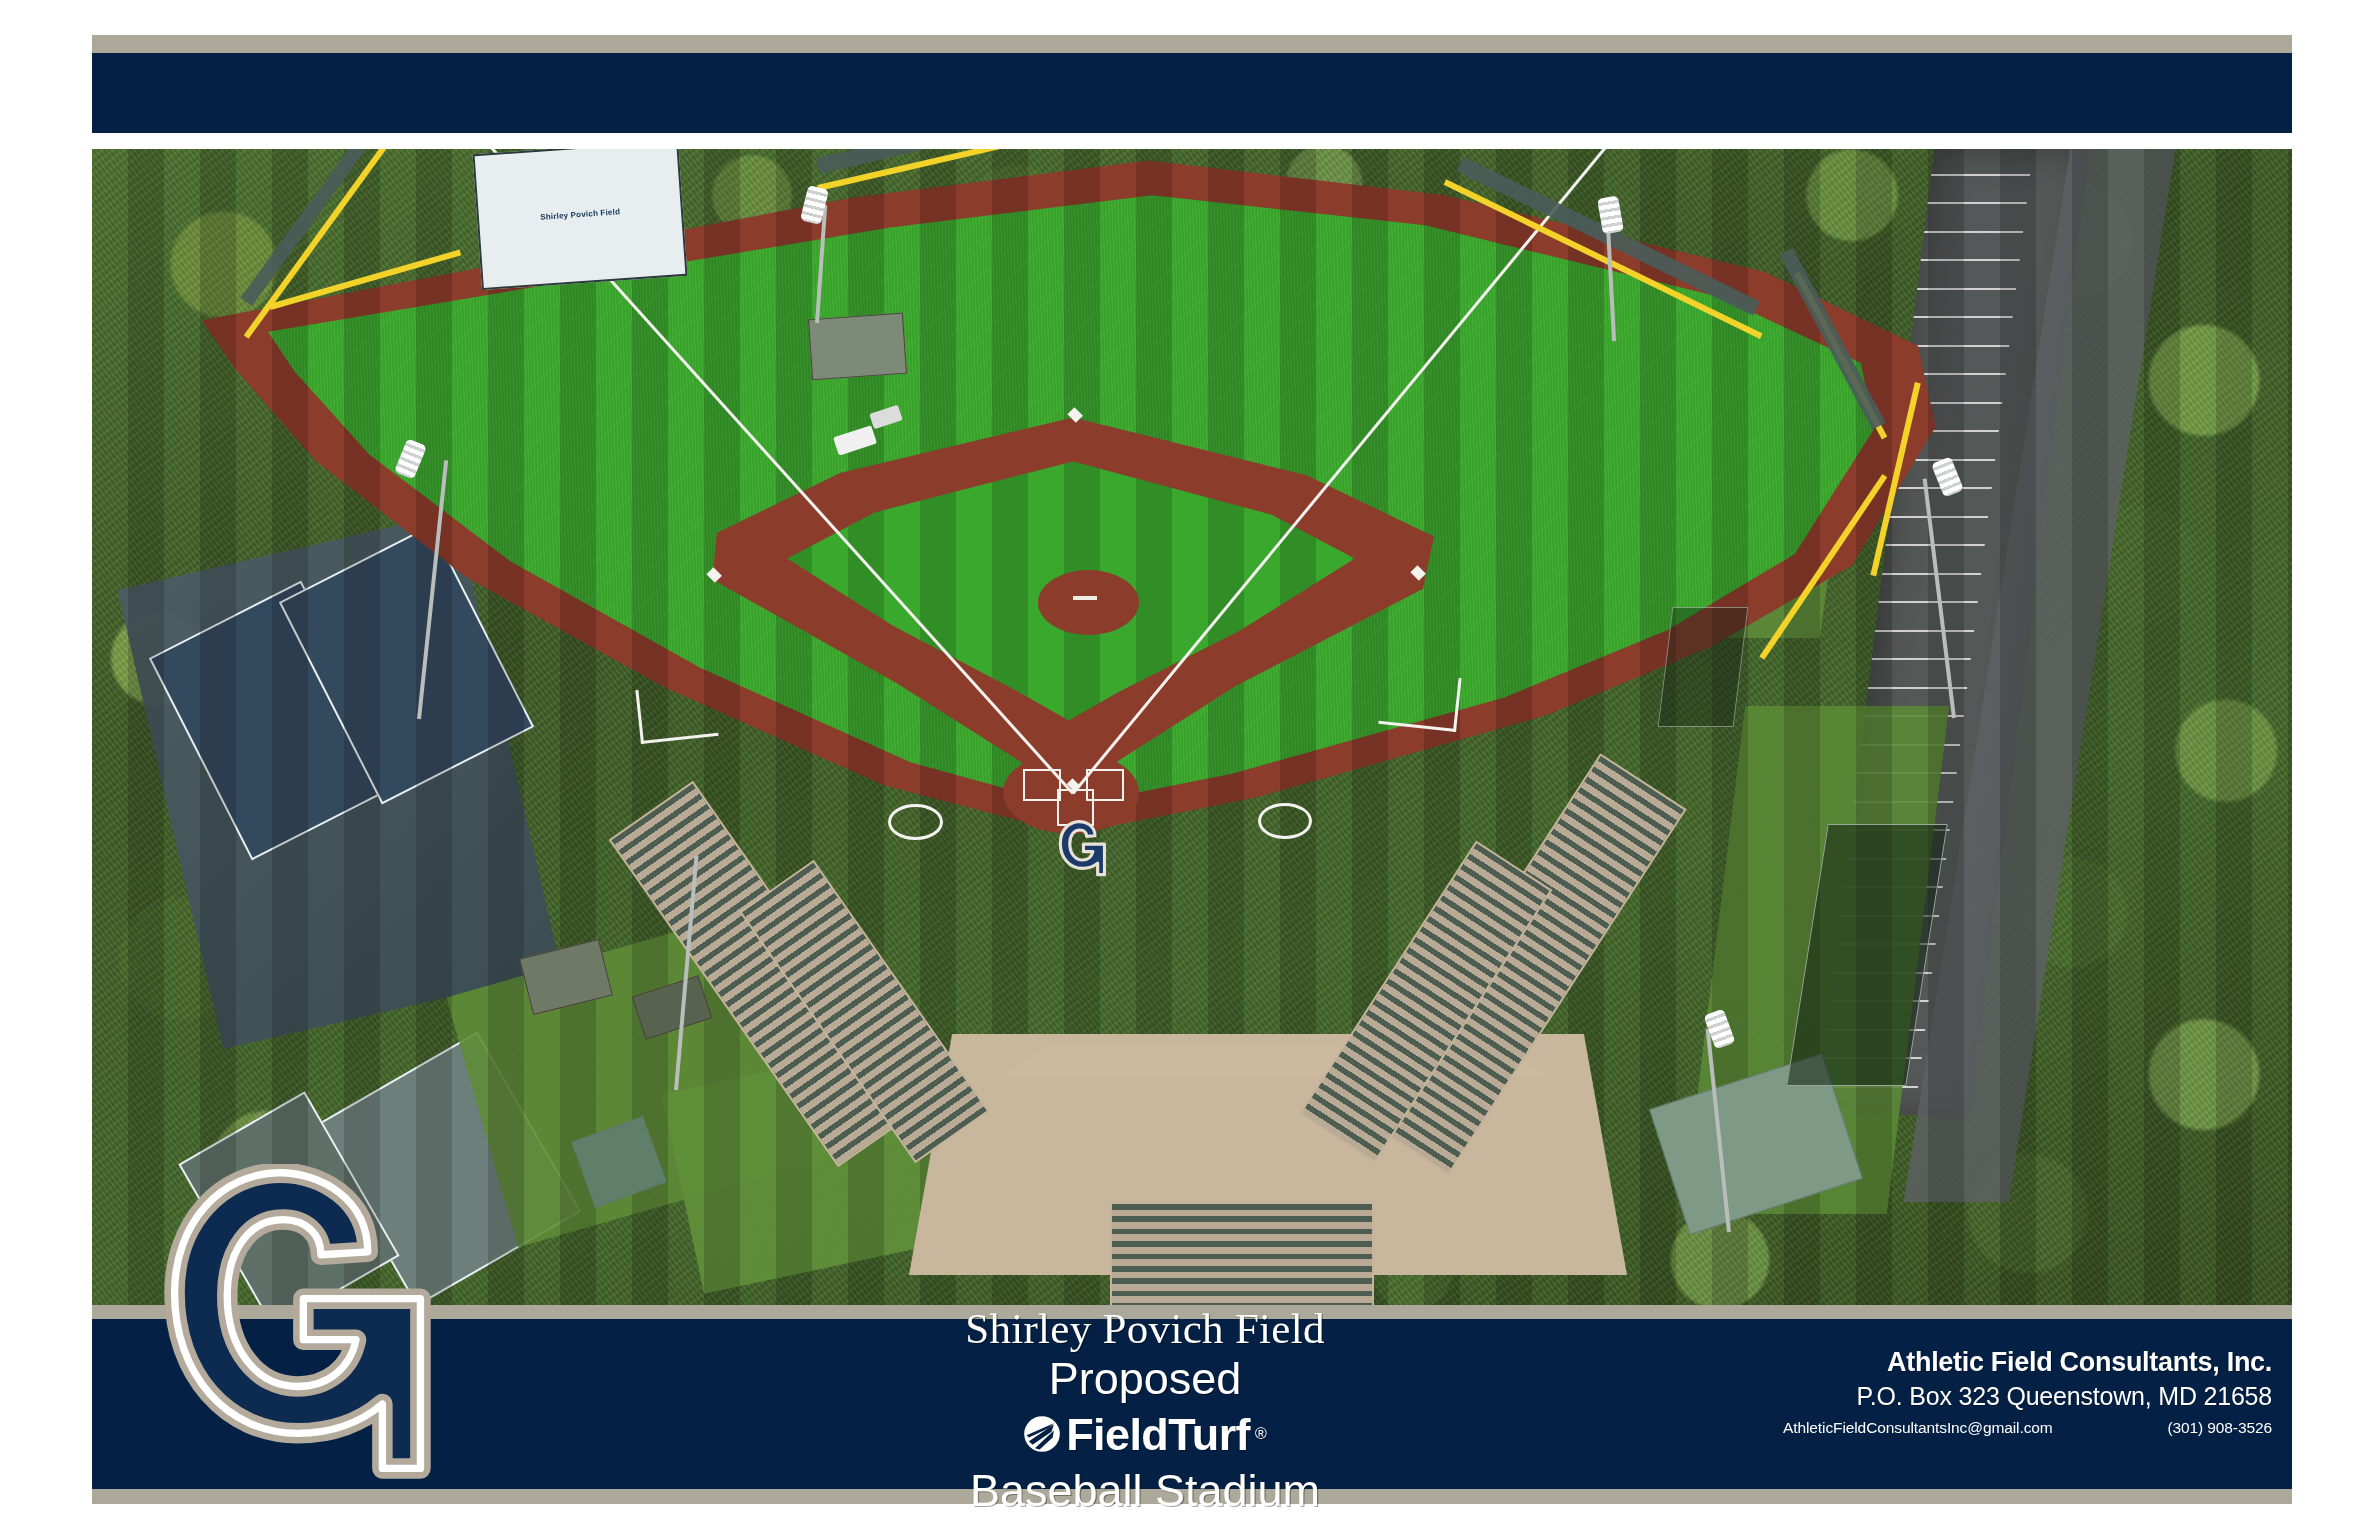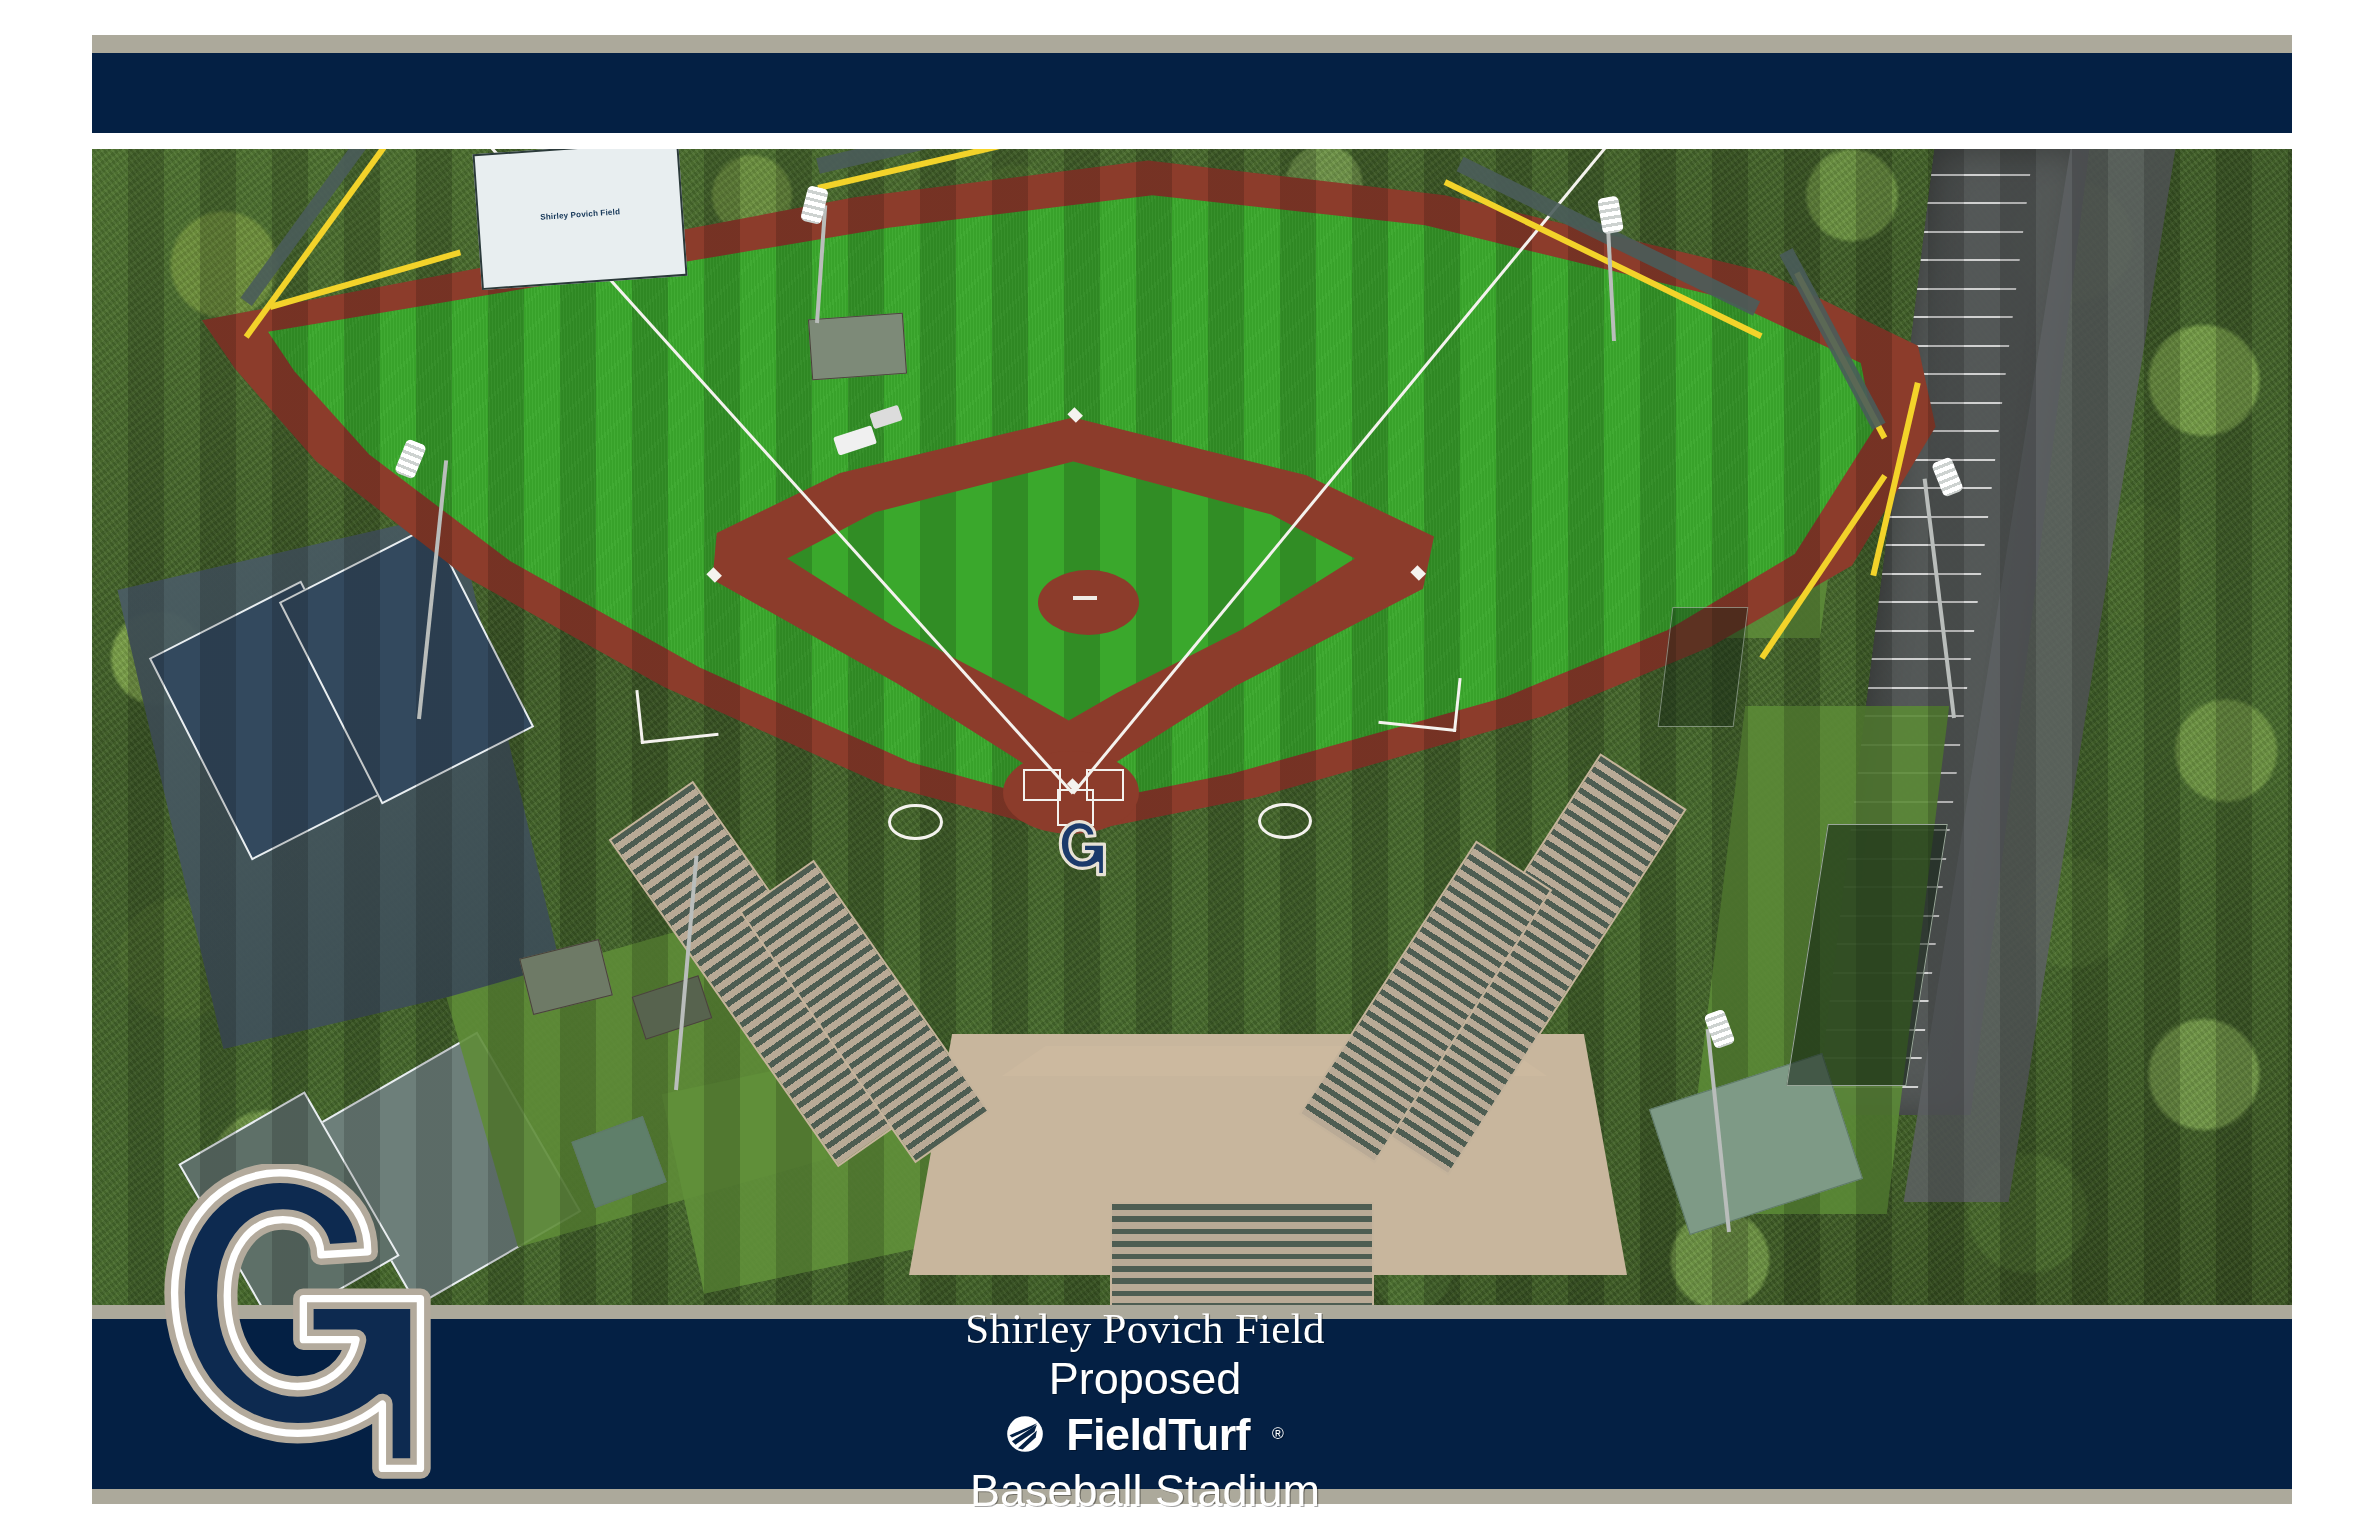--- a/index.html
+++ b/index.html
@@ -214,21 +214,21 @@
   .bot-tan-top{position:absolute;left:92px;top:1305px;width:2200px;height:13.6px;background:#aca99b;}
   .bot-navy{position:absolute;left:92px;top:1319px;width:2200px;height:170px;background:#042044;}
   .bot-tan-bot{position:absolute;left:92px;top:1489px;width:2200px;height:15px;background:#aca99b;}
 
   .title-block{position:absolute;left:557px;top:1331px;width:1176px;height:158px;
                display:flex;flex-direction:column;align-items:center;justify-content:center;color:#fff;}
   .t1{font-family:"Liberation Serif",serif;font-size:43px;letter-spacing:0.3px;line-height:1.05;
       text-shadow:1.2px 1.2px 0 rgba(0,0,0,.35);}
   .t2{display:flex;align-items:center;gap:8.7px;font-family:"Liberation Sans",sans-serif;
       font-size:45px;line-height:1.05;margin-top:3.7px;text-shadow:1.2px 1.2px 0 rgba(0,0,0,.35);flex-direction:column;}
-  .ft-logo{display:inline-flex;align-items:center;gap:22px;}
+  .ft-logo{display:inline-flex;align-items:center;gap:5px;}
   .ft-mark{width:38px;height:38px;}
   .ft-word{font-weight:bold;letter-spacing:-0.6px;}
   .ft-reg{font-size:16px;vertical-align:super;}
 
   .contact{position:absolute;left:1783px;top:1347px;width:489px;color:#fff;text-align:right;}
   .c1{font-size:27px;font-weight:bold;letter-spacing:-0.3px;text-shadow:1.2px 1.2px 0 rgba(0,0,0,.35);}
   .c2{font-size:25px;margin-top:3.7px;letter-spacing:-0.2px;text-shadow:0.6px 0.6px 0 rgba(0,0,0,.3);}
   .c3{display:flex;justify-content:space-between;margin-top:8.7px;font-size:15.5px;letter-spacing:-0.1px;}
 
   
@@ -369,20 +369,28 @@
           <path d="M10 44 L52 16 L48 28 L16 50 Z" fill="#042044"></path>
           <path d="M20 56 L52 26 L50 38 L28 58 Z" fill="#042044"></path>
         </svg>
         <span class="ft-word"><span>Field</span><span>Turf</span></span>
         <span class="ft-reg">®</span>
       </span>
       <span>Baseball Stadium</span>
     </div>
   </div>
 
+  <div class="contact">
+    <div class="c1">Athletic Field Consultants, Inc.</div>
+    <div class="c2">P.O. Box 323    Queenstown, MD 21658</div>
+    <div class="c3">
+      <span>AthleticFieldConsultantsInc@gmail.com</span>
+      <span>(301) 908-3526</span>
+    </div>
+  </div>
 
   <svg class="corner-g" viewBox="0 0 100 110">
     <path d="M74 30 C74 12 58 3 44 3 C24 3 8 20 8 44 C8 72 26 92 50 92 C62 92 72 88 79 82 L79 104 L92 104 L92 46 L52 46 L52 60 L70 60 C68 70 60 76 50 76 C36 76 26 63 26 45 C26 29 34 19 45 19 C53 19 58 24 58 31 Z" fill="#0d2a50" stroke="#b3aa9c" stroke-width="7" stroke-linejoin="round"></path>
     <path d="M74 30 C74 12 58 3 44 3 C24 3 8 20 8 44 C8 72 26 92 50 92 C62 92 72 88 79 82 L79 104 L92 104 L92 46 L52 46 L52 60 L70 60 C68 70 60 76 50 76 C36 76 26 63 26 45 C26 29 34 19 45 19 C53 19 58 24 58 31 Z" fill="none" stroke="#ffffff" stroke-width="2.5" stroke-linejoin="round"></path>
   </svg>
 
 </div>
 
 
 </body></html>

